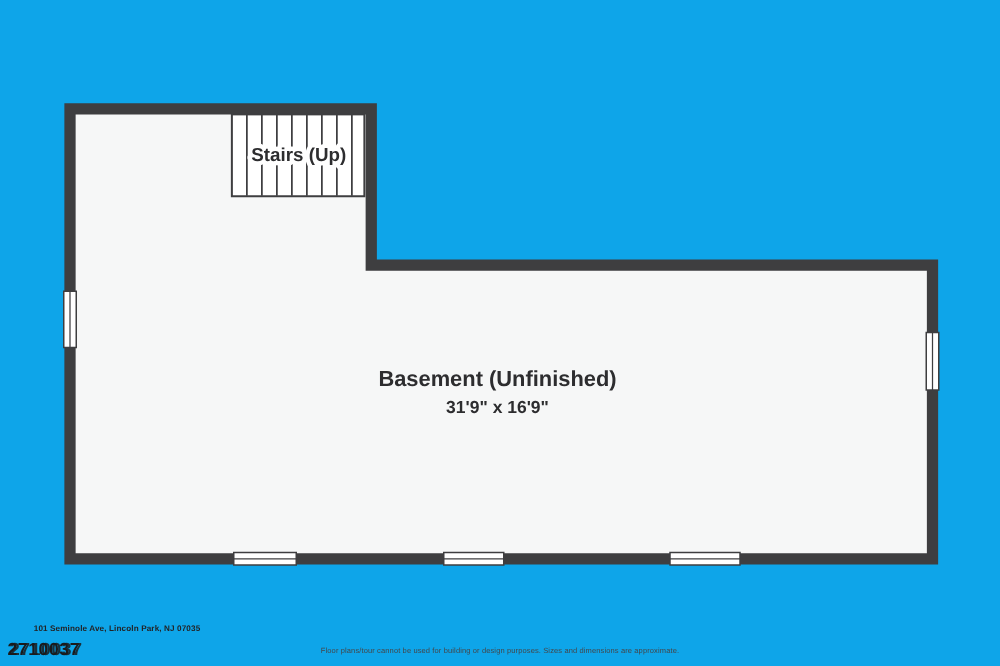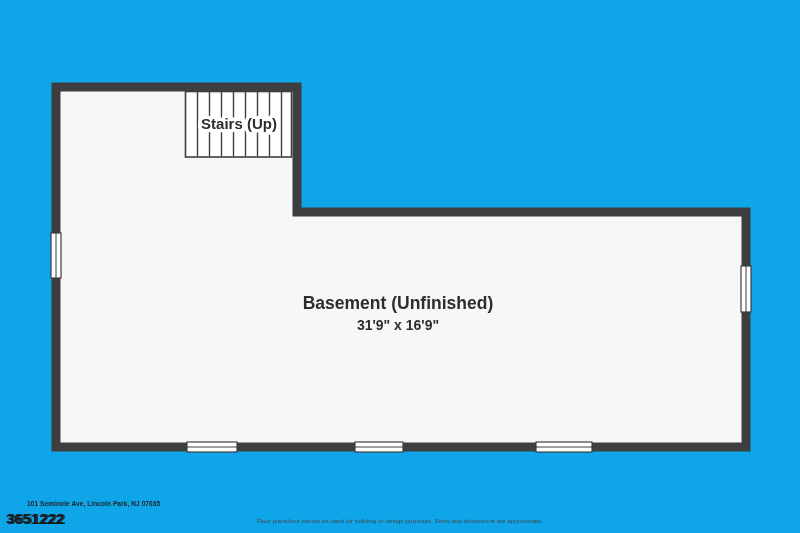--- a/index.html
+++ b/index.html
@@ -127,17 +127,17 @@
       <rect class="window-box" x="536" y="442" width="56" height="10"></rect>
       <line class="window-line" x1="536" y1="447" x2="592" y2="447"></line>
     </g>
 
     <text class="plan-text room-text" x="398" y="309" text-anchor="middle">Basement (Unfinished)</text>
     <text class="plan-text dims-text" x="398" y="330" text-anchor="middle">31'9" x 16'9"</text>
   </svg>
 
   <div class="footer-address">101 Seminole Ave, Lincoln Park, NJ 07035</div>
 
-  <div class="listing-id">3651222</div>
+  <div class="listing-id">2710037</div>
 
   <div class="disclaimer">Floor plans/tour cannot be used for building or design purposes. Sizes and dimensions are approximate.</div>
 
 </div>
 
 </body></html>

